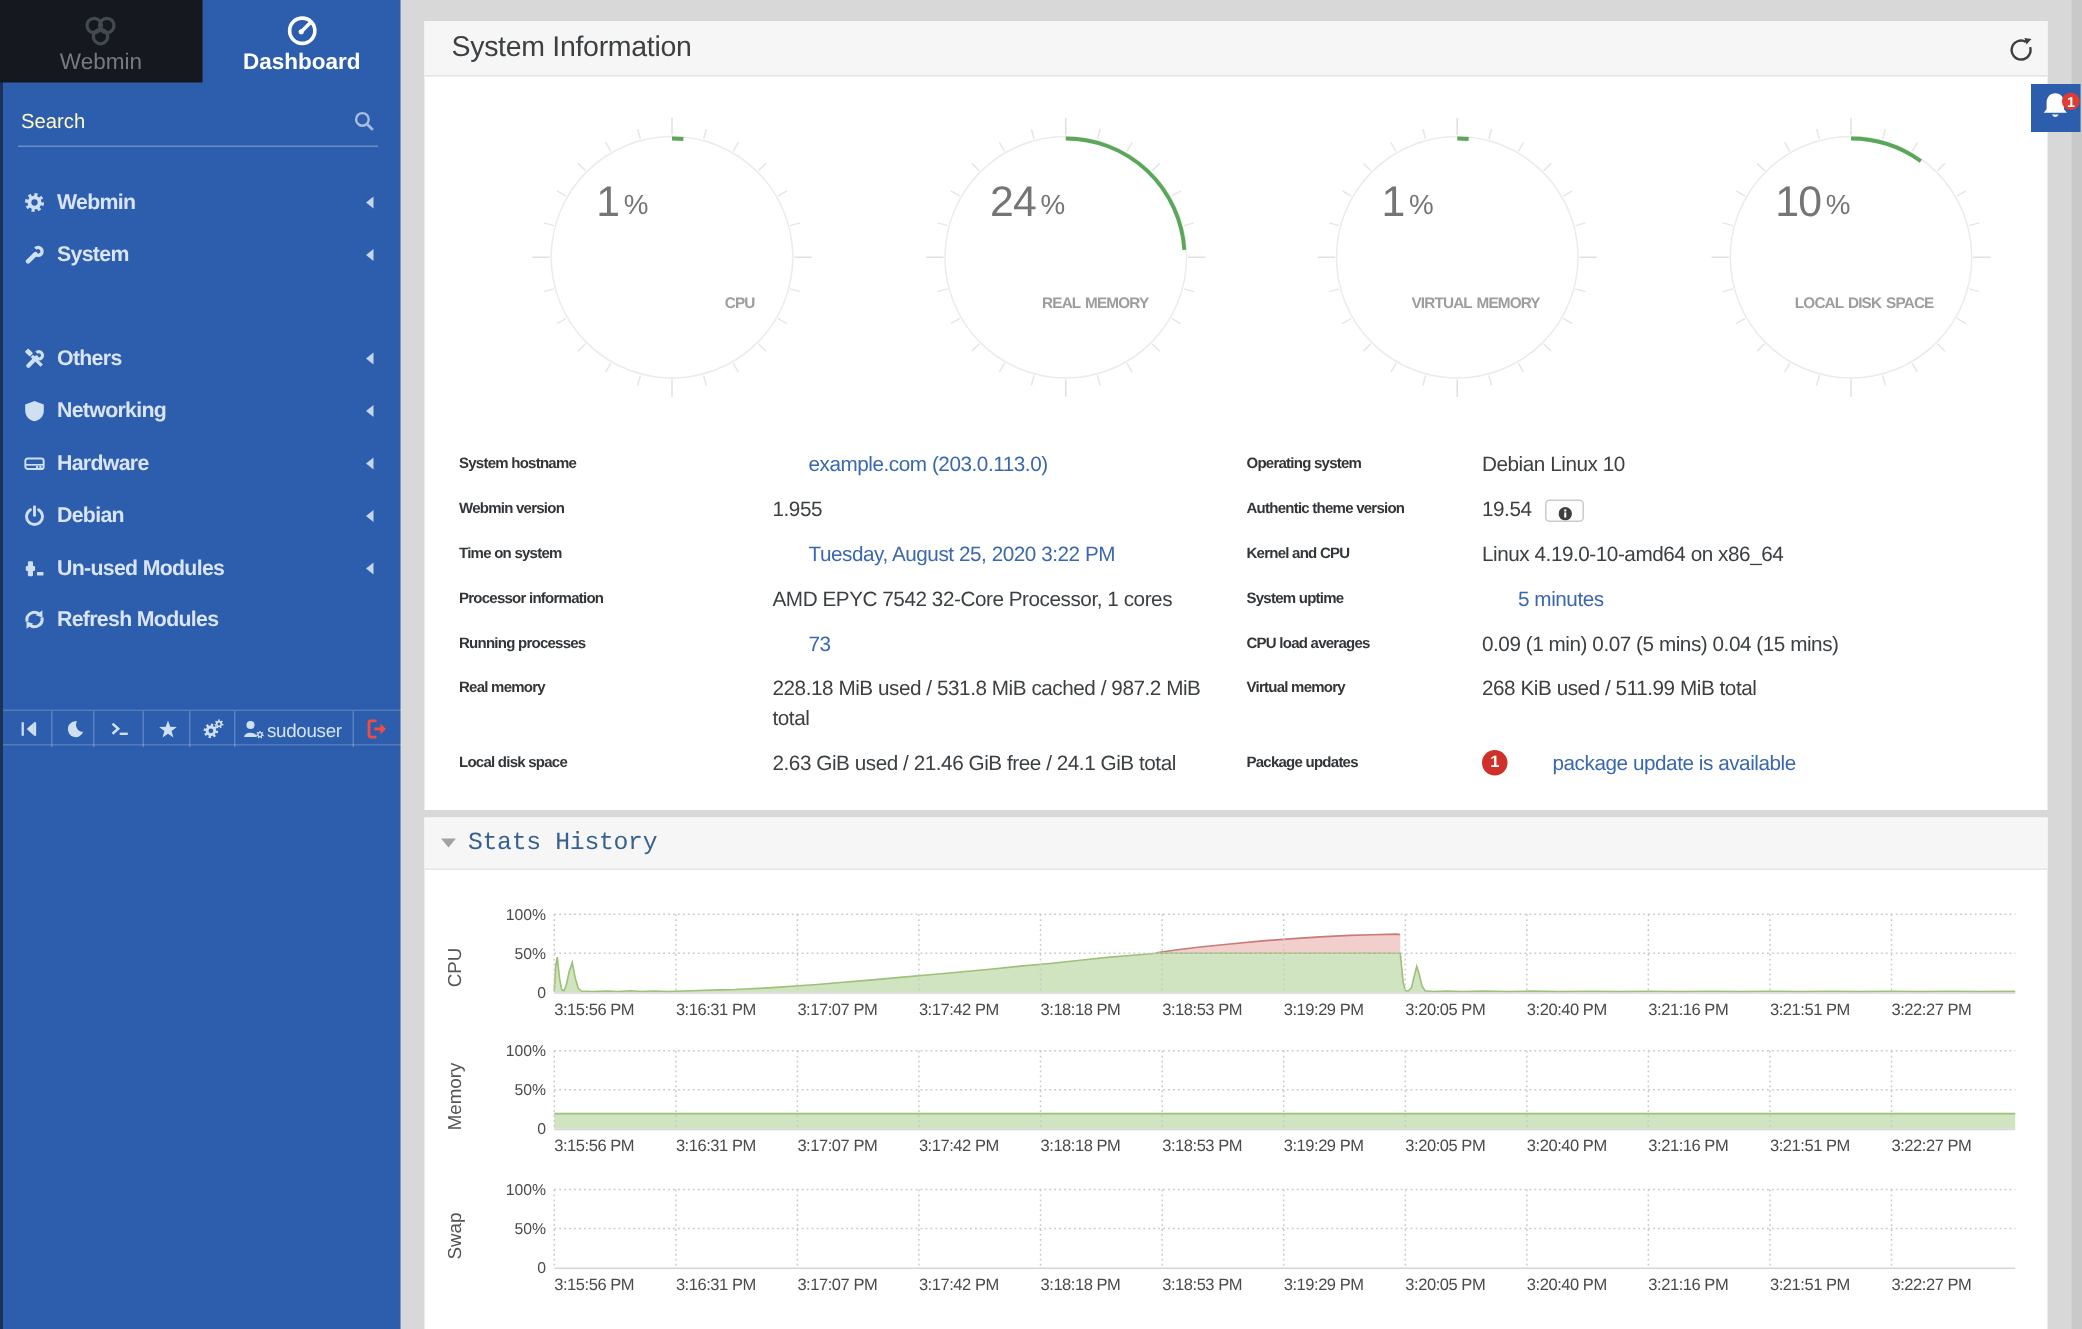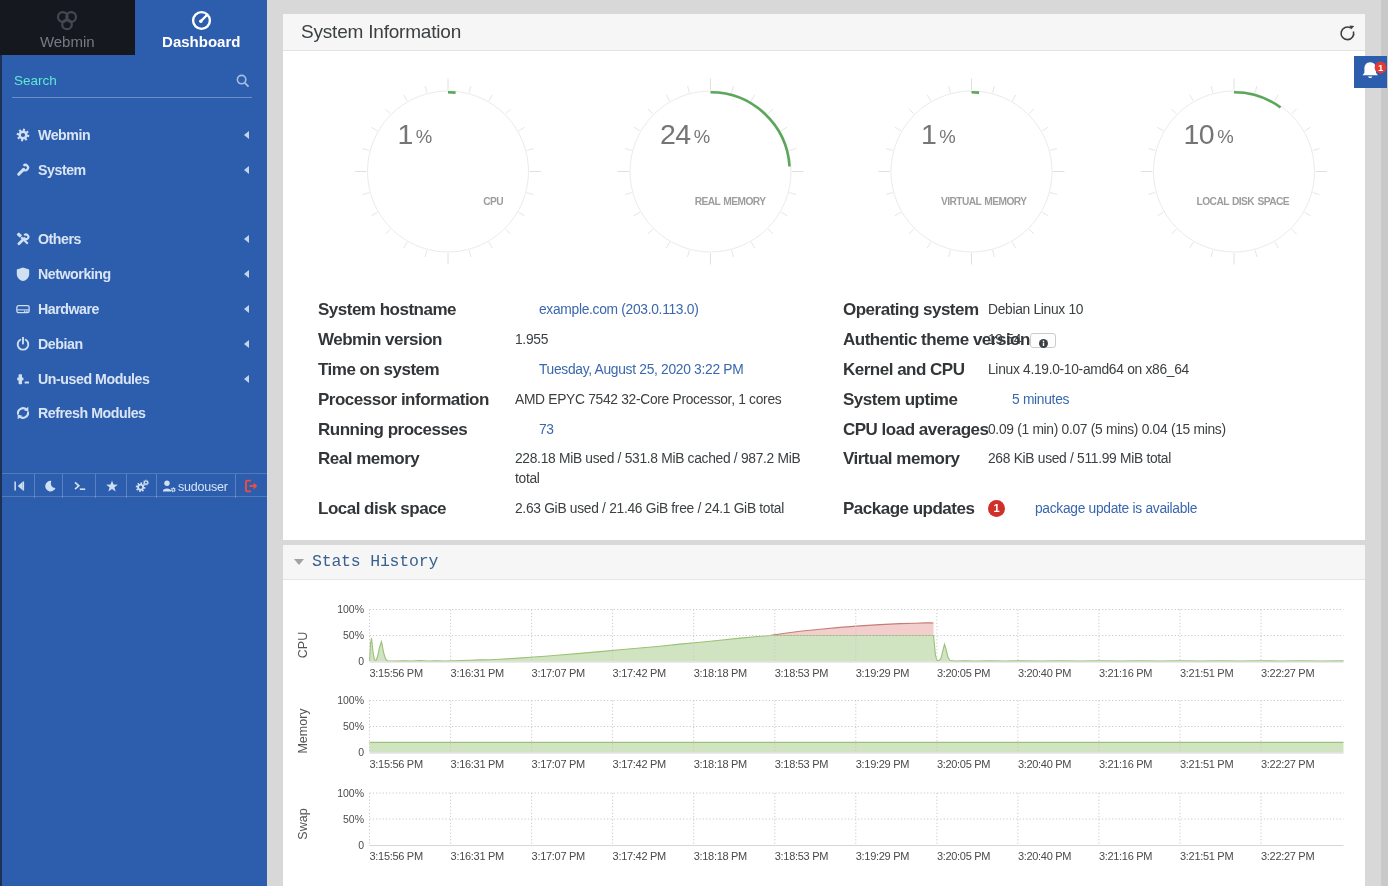--- a/index.html
+++ b/index.html
@@ -7,21 +7,21 @@
     font-family:"Liberation Sans", sans-serif; }
   #sidebar { position:absolute; left:0; top:0; width:267px; height:886px; background:#2d5dad; }
   #sidebar::before { content:""; position:absolute; left:0; top:0; width:2px; height:886px; background:#1d3056; }
   #tab-webmin { position:absolute; left:0; top:0; width:134.5px; height:55px; background:#15181e; }
   #tab-dash { position:absolute; left:134.5px; top:0; width:133.5px; height:55px; }
   .tabtxt { position:absolute; top:33px; width:100%; text-align:center; font-size:15px; }
   #tab-webmin .tabtxt { color:#767b83; }
   #tab-dash .tabtxt { color:#fff; font-weight:bold; }
   #search { position:absolute; left:12px; top:64px; width:240px; height:34px;
     border-bottom:1px solid rgba(255,255,255,0.3); }
-  #search .ph { position:absolute; left:2px; top:9px; font-size:13.5px; color:#5eead4; }
+  #search .ph { position:absolute; left:2px; top:9px; font-size:13.5px; color:#fef9c3; }
   .mitem { position:absolute; left:0; width:268px; height:34.8px; }
   .mitem .txt { position:absolute; left:38px; top:50%; transform:translateY(-50%);
     font-size:14.2px; font-weight:bold; letter-spacing:-0.45px; color:#d9e5f4; white-space:nowrap; }
   .mitem .car { position:absolute; right:19px; top:50%; transform:translateY(-50%);
     width:0; height:0; border-top:4.5px solid transparent; border-bottom:4.5px solid transparent;
     border-right:5.5px solid #c6d4e8; }
   .mitem svg { position:absolute; left:16px; top:50%; transform:translateY(-50%); }
   #bstrip { position:absolute; left:2px; top:473px; width:266px; height:24px;
     border-top:1px solid rgba(255,255,255,0.18); border-bottom:1px solid rgba(255,255,255,0.18); }
   .bsep { position:absolute; top:0; width:1px; height:24px; background:rgba(255,255,255,0.22); }
@@ -30,21 +30,21 @@
     border-bottom:1px solid #e4e4e4; }
   #panel1 .hdr .t { position:absolute; left:18px; top:7px; font-size:19px; letter-spacing:-0.2px; color:#3c4043; }
   #panel2 { position:absolute; left:283px; top:545px; width:1082px; height:341px; background:#fff; }
   #panel2 .hdr { position:absolute; left:0; top:0; width:1082px; height:35px; background:#f6f6f6;
     border-bottom:1px solid #e6e6e6;font-family:Liberation Mono, monospace; }
   #panel2 .hdr .t { position:absolute; left:29px; top:7px; font-size:16.5px; letter-spacing:-0.2px; color:#39618f; }
   #panel2 .hdr .tri { position:absolute; left:11px; top:14px; width:0; height:0;
     border-left:5.5px solid transparent; border-right:5.5px solid transparent;
     border-top:6px solid #a2a2a2; }
   .row { position:absolute; font-size:13.8px; letter-spacing:-0.3px; color:#3c4043; white-space:nowrap; line-height:16px; }
-  .lbl { font-weight:bold; color:#333639; font-size:17px; letter-spacing:-0.5px;margin-left:12px; }
+  .lbl { font-weight:bold; color:#333639; font-size:10px; letter-spacing:-0.5px; }
   a.lnk { color:#3a67ae; text-decoration:none;margin-left:24px; }
   #scrollstrip { position:absolute; left:1381px; top:0; width:7px; height:886px; background:#c9c9c9; }
   #bell { position:absolute; left:1354px; top:56px; width:33px; height:32px; background:#2d5dad; }
 </style>
 </head>
 <body>
 <div id="sidebar">
   <div id="tab-webmin">
     <svg width="30" height="28" viewBox="0 0 30 28" style="position:absolute;left:52px;top:7px">
         <g fill="none" stroke="#434951" stroke-width="2.2">

